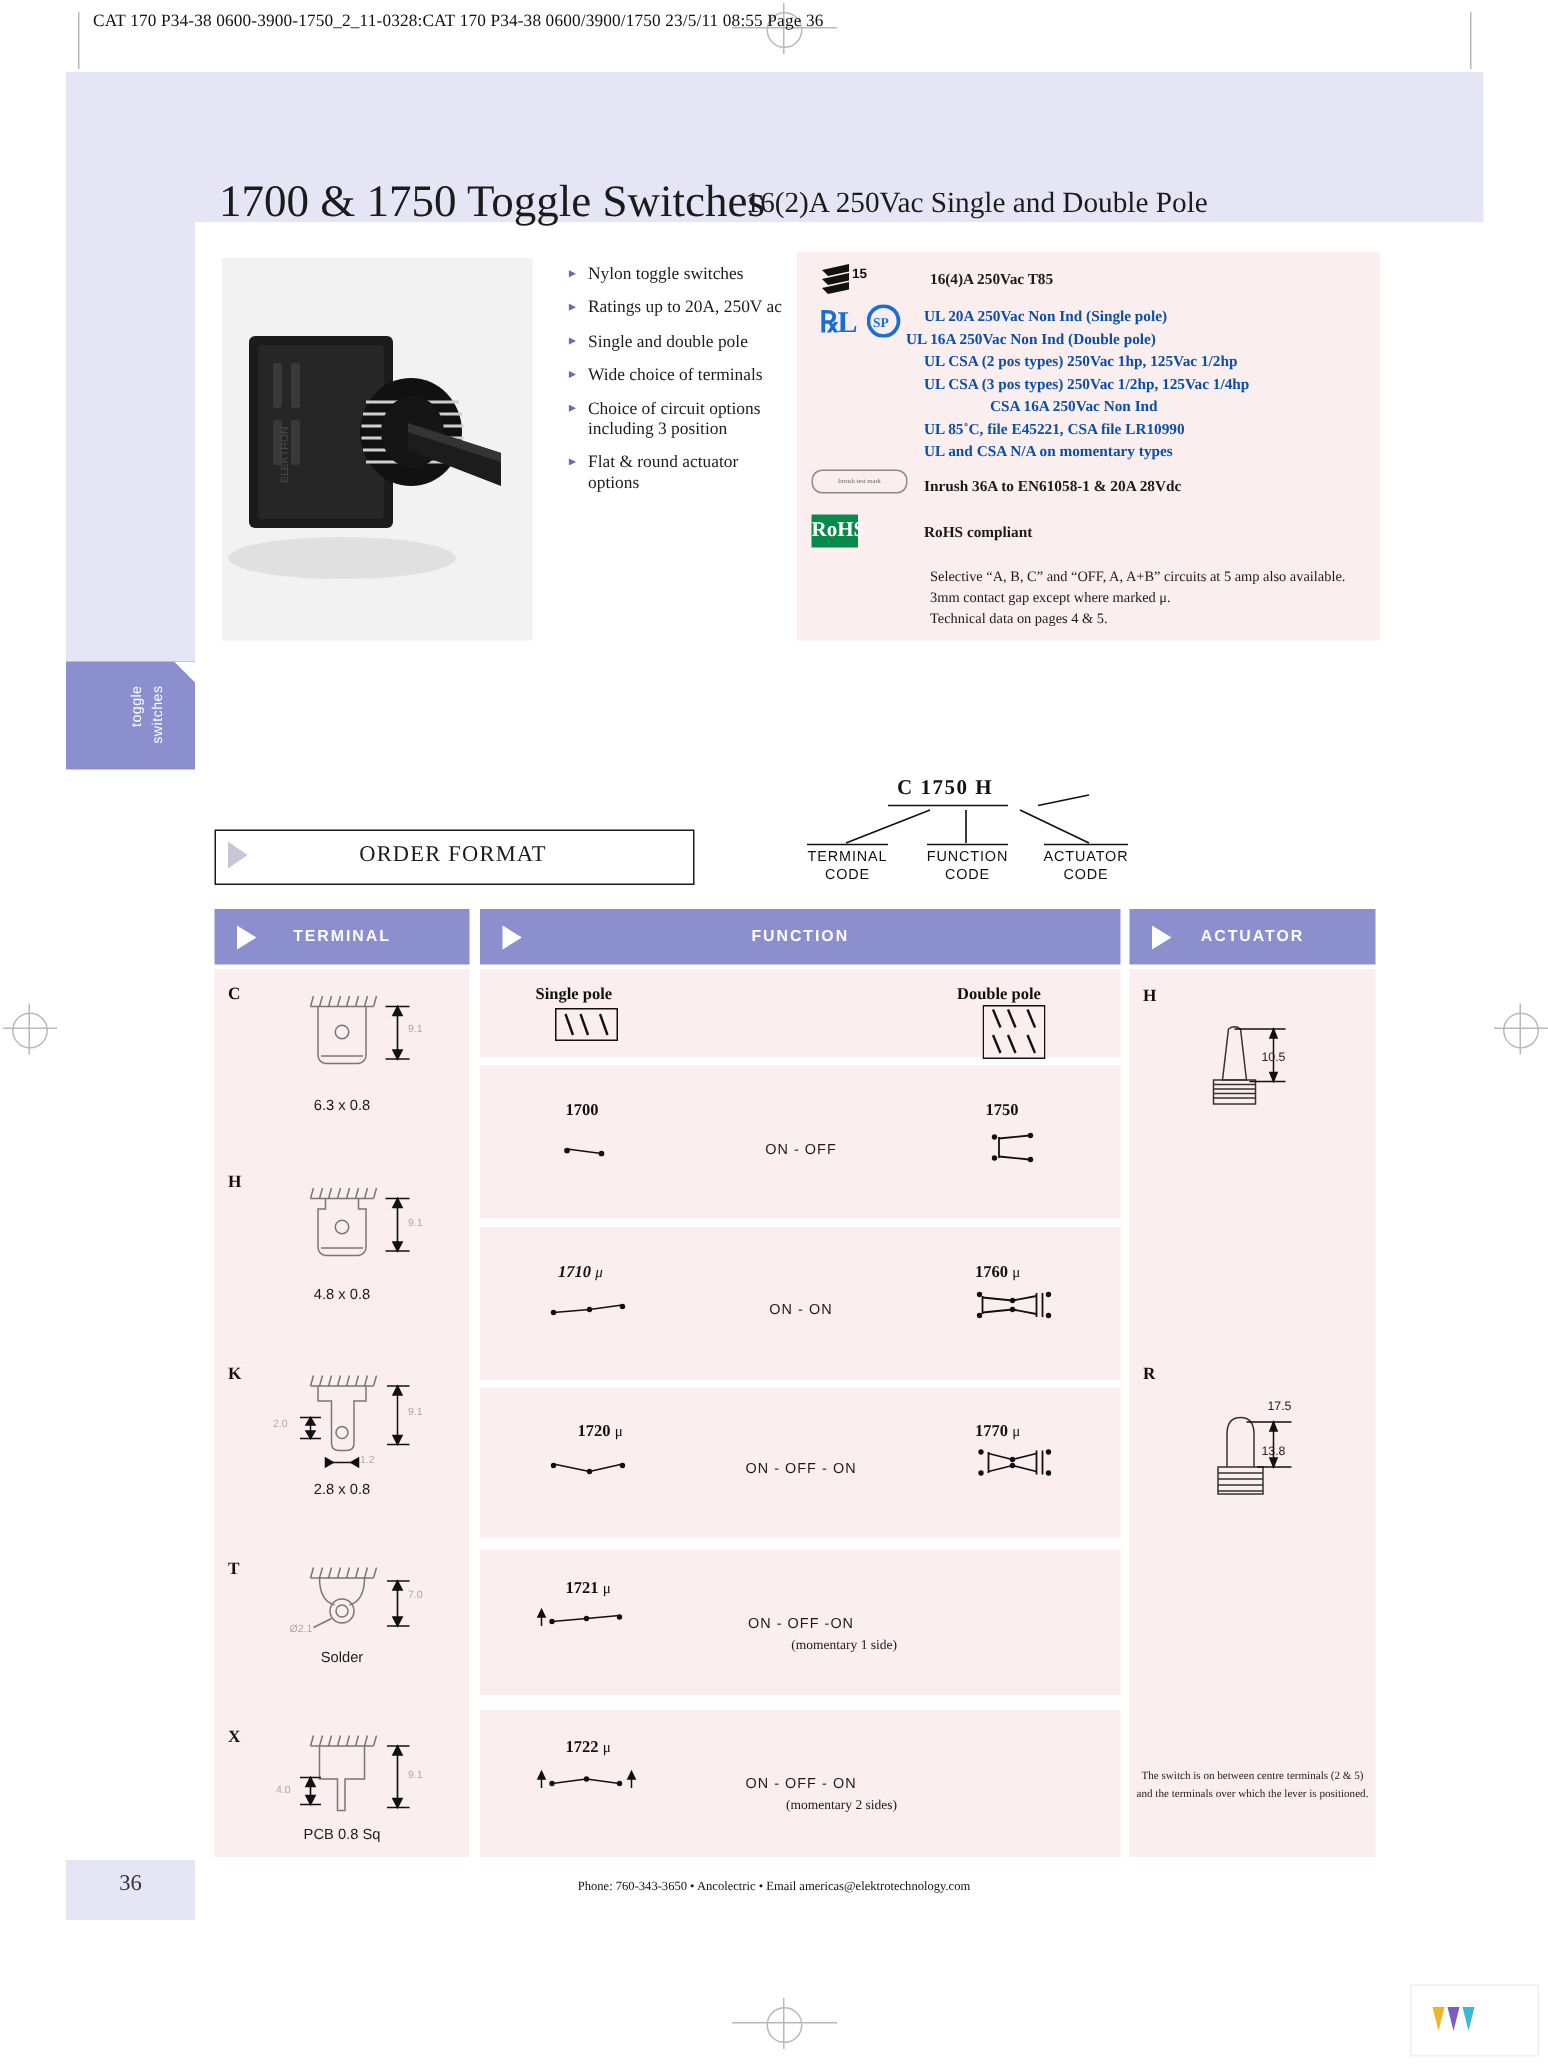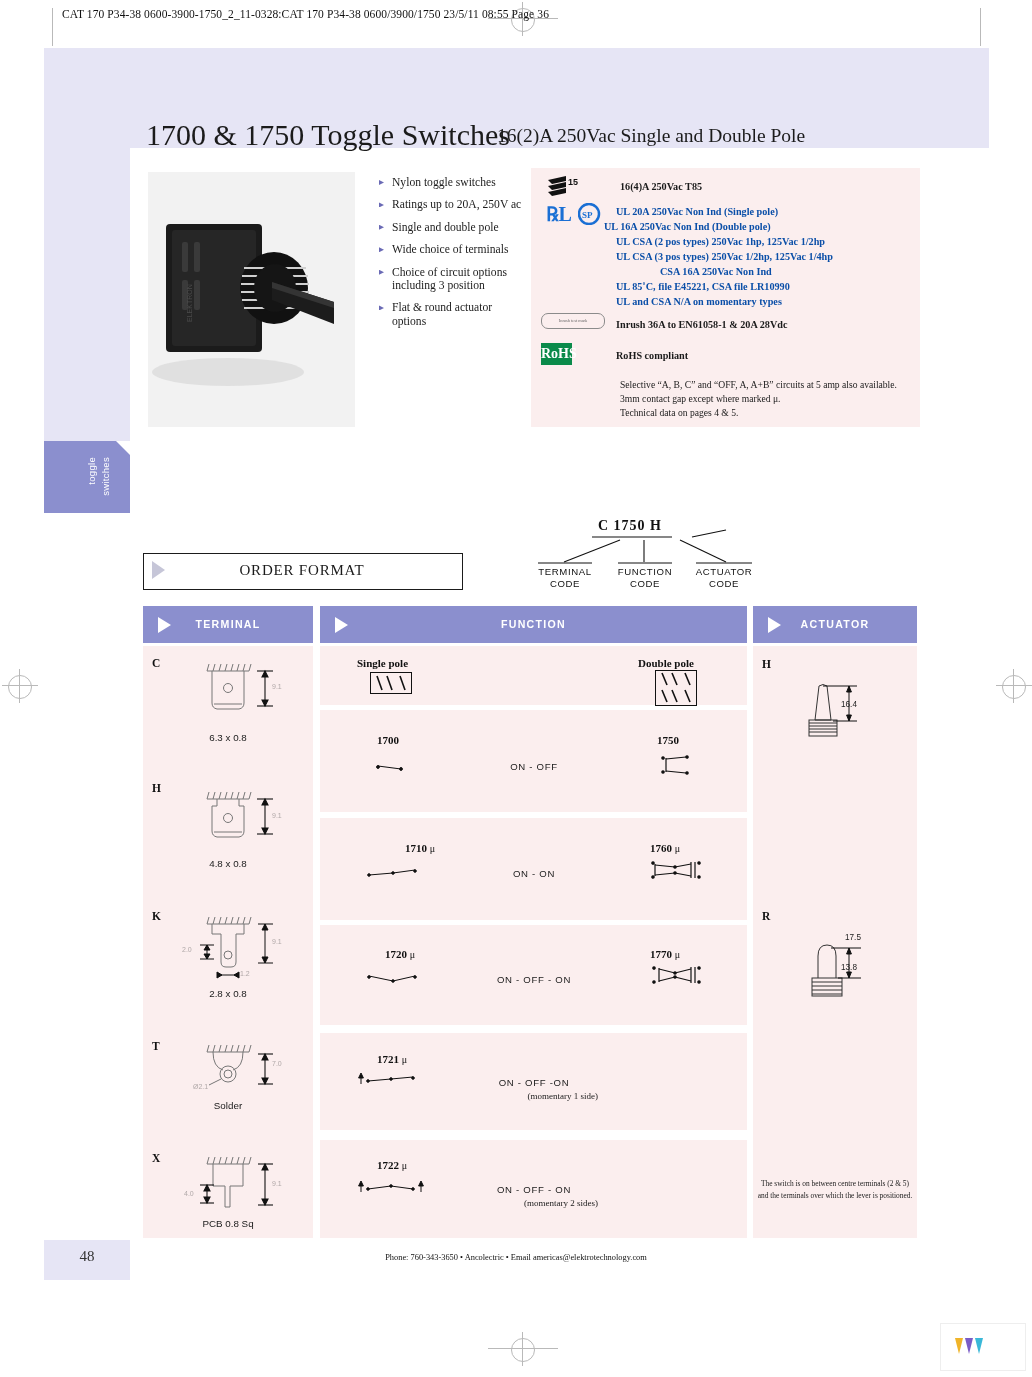--- a/index.html
+++ b/index.html
@@ -450,21 +450,21 @@
         <line x1="8" y1="17" x2="28" y2="19"></line>
         <circle cx="5" cy="4" r="1.2"></circle>
           <circle cx="5" cy="18" r="1.2"></circle>
         <circle cx="29" cy="3" r="1.2"></circle>
           <circle cx="29" cy="19" r="1.2"></circle>
       </g>
     </svg>
   </div>
 
   <div class="fn-row" style="top:818px;height:102px;"></div>
-  <div class="fn-code" style="left:405px;top:842px;">
+  <div class="fn-code" style="left:372px;top:842px;font-style:italic;">
     <span>1710</span> <span class="mu">μ</span>
   </div>
   <div style="position:absolute;left:365px;top:864px;">
     <svg width="56" height="16" viewBox="0 0 56 16">
       <g stroke="#111" stroke-width="1" fill="#111">
         <line x1="4" y1="11" x2="28" y2="9"></line>
           <line x1="28" y1="9" x2="50" y2="6"></line>
         <circle cx="4" cy="11" r="1.3"></circle>
           <circle cx="28" cy="9" r="1.3"></circle>
           <circle cx="50" cy="7" r="1.3"></circle>
@@ -588,21 +588,21 @@
       </g>
       <g stroke="#111" fill="#111" stroke-width="1">
         <line x1="44" y1="8" x2="44" y2="43"></line>
         <polygon points="44,8 41.6,14 46.4,14"></polygon>
           <polygon points="44,43 41.6,37 46.4,37"></polygon>
         <line x1="18" y1="8" x2="52" y2="8"></line>
           <line x1="28" y1="43" x2="52" y2="43"></line>
       </g>
     </svg>
   </div>
-  <div class="dim-blk" style="left:841px;top:700px;">16.4</div>
+  <div class="dim-blk" style="left:841px;top:700px;">10.5</div>
 
   <div class="code-letter" style="left:762px;top:910px;">R</div>
   <div style="position:absolute;left:805px;top:938px;">
     <svg width="60" height="60" viewBox="0 0 60 60">
       <g stroke="#333" fill="none" stroke-width="1">
         <path d="M13 40 L13 18 Q13 7 22 7 Q31 7 31 18 L31 40"></path>
         <rect x="7" y="40" width="30" height="18"></rect>
         <path d="M7 44 L37 44 M7 48 L37 48 M7 52 L37 52 M7 56 L37 56"></path>
       </g>
       <g stroke="#111" fill="#111" stroke-width="1">
@@ -614,21 +614,21 @@
       </g>
     </svg>
   </div>
   <div class="dim-blk" style="left:845px;top:933px;">17.5</div>
   <div class="dim-blk" style="left:841px;top:963px;">13.8</div>
 
   <div class="act-note">The switch is on between centre terminals (2 &amp; 5) and the terminals over which the lever is positioned.</div>
 
   <div class="botband"></div>
   <div class="pageno"></div>
-  <div class="pageno-t">48</div>
+  <div class="pageno-t">36</div>
   <div class="footer">Phone: 760-343-3650 • Ancolectric • Email americas@elektrotechnology.com</div>
 
   <div class="wm">
     <svg width="82" height="44" viewBox="0 0 82 44">
       <rect width="82" height="44" fill="#fff"></rect>
       <path d="M14 14 L22 14 L18 30 Z" fill="#f0b429"></path>
       <path d="M24 14 L32 14 L28 30 Z" fill="#7a5cc6"></path>
       <path d="M34 14 L42 14 L38 30 Z" fill="#3ab8d8"></path>
     </svg>
   </div>

